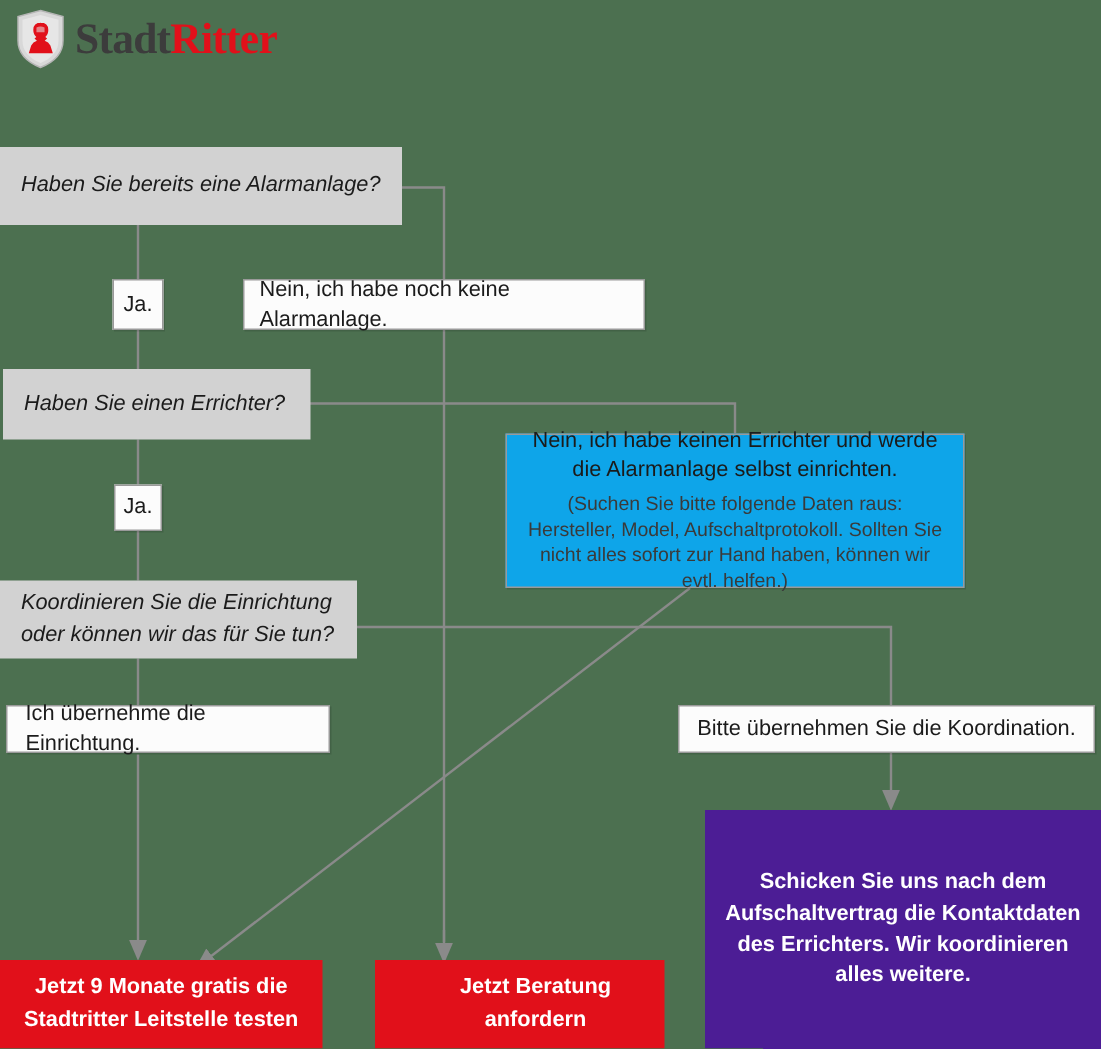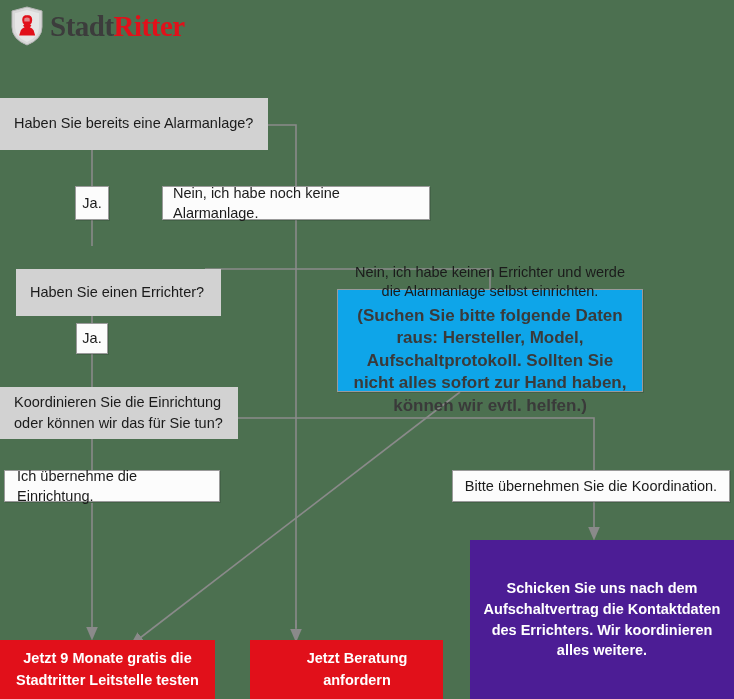--- a/index.html
+++ b/index.html
@@ -26,20 +26,21 @@
   
   .node{position:absolute;z-index:3;box-sizing:border-box;}
 
   .q-box{
     background:#d2d2d2;
     color:#1b1b1b;
     font-size:14.5px;
     line-height:1.45;
     display:flex;align-items:center;
     padding:0 14px;
+    font-style:italic;
   }
 
   .a-box{
     background:#fcfcfc;
     border:1px solid #9a9a9a;
     color:#1b1b1b;
     font-size:14.5px;
     line-height:1.4;
     display:flex;align-items:center;justify-content:center;
     padding:0 10px;
@@ -50,21 +51,21 @@
   .a-box-big{
     background:#0ea5e9;
     border:1px solid #9a9a9a;
     color:#1b1b1b;
     display:flex;flex-direction:column;align-items:center;justify-content:center;
     text-align:center;
     padding:8px 10px 9px;
     box-shadow:1px 1px 0 rgba(0,0,0,.12);
   }
   .a-box-big .main{font-size:14.5px;line-height:1.35;}
-  .a-box-big .sub{font-size:17px;line-height:1.32;margin-top:3px;color:#3a3a3a;font-weight:bold;}
+  .a-box-big .sub{font-size:13px;line-height:1.32;margin-top:3px;color:#3a3a3a;}
 
   .cta{
     background:#4c1d95;
     color:#ffffff;
     display:flex;flex-direction:column;align-items:center;justify-content:center;
     text-align:center;
     padding:8px 10px;
     font-weight:bold;
   }
   .cta .main{font-size:14.5px;line-height:1.42;}
@@ -134,21 +135,21 @@
   </div>
 
   <div class="node a-box" style="left:75px;top:186px;width:34px;height:34px;">
     <span>Ja.</span>
   </div>
 
   <div class="node a-box" style="left:162px;top:186px;width:268px;height:34px;">
     <span>Nein, ich habe noch keine Alarmanlage.</span>
   </div>
 
-  <div class="node q-box" style="left:16px;top:246px;width:205px;height:47px;margin-top:23px;">
+  <div class="node q-box" style="left:2px;top:246px;width:205px;height:47px;">
     <span>Haben Sie einen Errichter?</span>
   </div>
 
   <div class="node a-box" style="left:76px;top:323px;width:32px;height:31px;">
     <span>Ja.</span>
   </div>
 
   <div class="node a-box-big" style="left:337px;top:289px;width:306px;height:103px;">
     <div class="main">Nein, ich habe keinen Errichter und werde die Alarmanlage selbst einrichten.</div>
     <div class="sub">(Suchen Sie bitte folgende Daten raus: Hersteller, Model, Aufschaltprotokoll. Sollten Sie nicht alles sofort zur Hand haben, können wir evtl. helfen.)</div>

